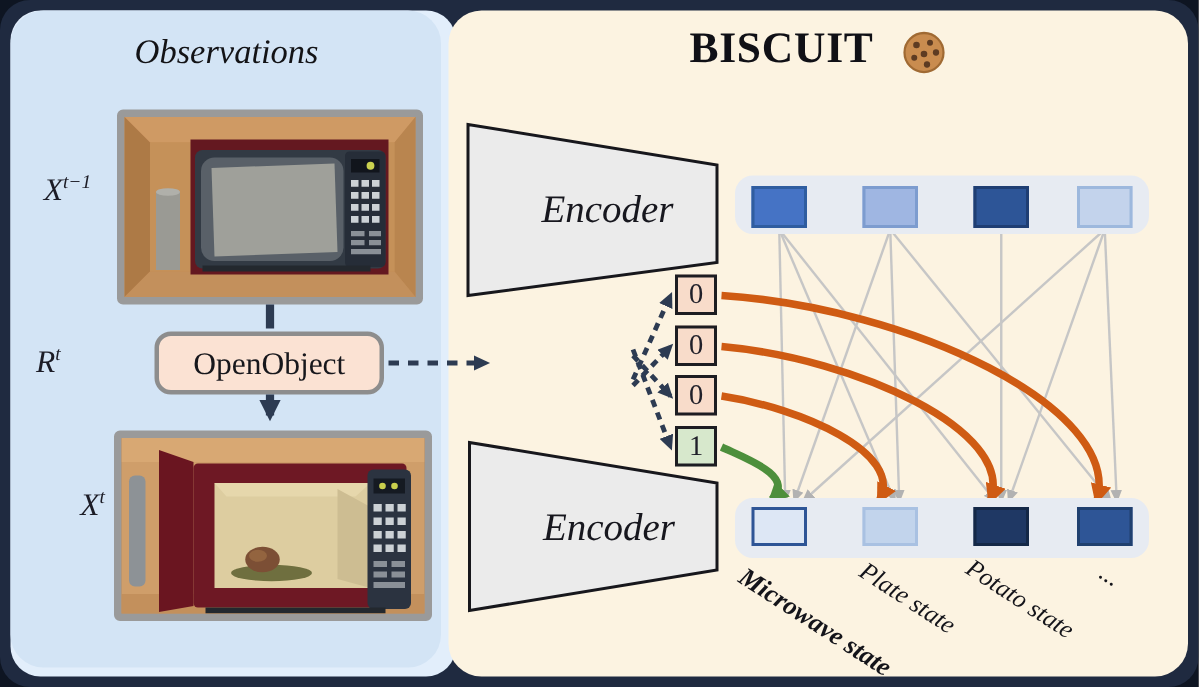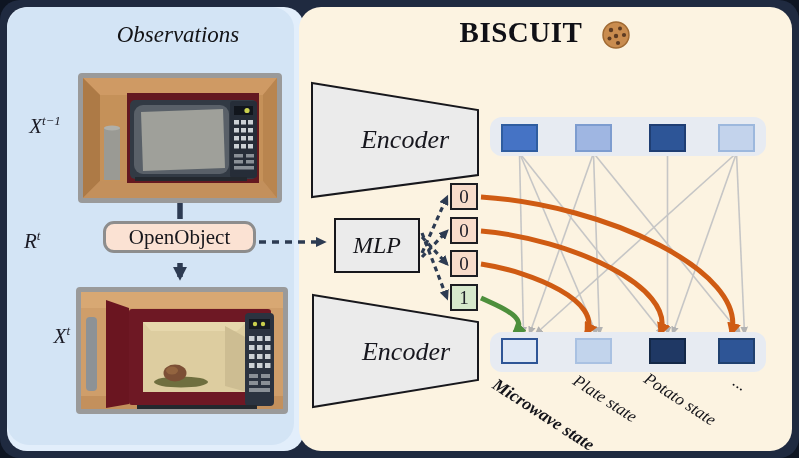--- a/index.html
+++ b/index.html
@@ -7,33 +7,33 @@
     position:relative;width:799px;height:458px;overflow:hidden;
     background:var(--frame-navy,#1f2a40);border-radius:20px;
     font-family:"Liberation Serif","DejaVu Serif",serif;color:#15151a;
   }
   .panel{position:absolute;}
   .left-strip{left:7px;top:7px;width:297px;height:444px;border-radius:20px;background:var(--left-strip,#e2eefb);}
   .obs-panel{left:7px;top:7px;width:287px;height:438px;border-radius:22px;background:var(--left-blue,#d3e4f5);}
   .cream-panel{left:299px;top:7px;width:493px;height:444px;border-radius:22px;background:var(--cream,#fcf3e1);}
 
   .abs{position:absolute;}
-  .obs-title{left:8px;top:22px;width:286px;text-align:center;font-style:italic;font-size:23px;color:#131316;padding-left:27px;}
+  .obs-title{left:8px;top:22px;width:286px;text-align:center;font-style:italic;font-size:23px;color:#131316;}
   .math{font-style:italic;font-size:21px;color:#1c1c26;}
   .math sup{font-size:13px;font-style:italic;}
   .lbl-xprev{left:14px;top:113px;width:62px;text-align:center;}
   .lbl-regime{left:24px;top:228px;width:44px;text-align:left;}
   .lbl-xcurr{left:18px;top:323px;width:52px;text-align:right;}
 
   .shot{border:5px solid #9a9a9a;border-radius:4px;background:#c08a56;line-height:0;}
   .shot1{left:78px;top:73px;width:194px;height:120px;}
   .shot2{left:76px;top:287px;width:202px;height:117px;}
 
   .action-btn{
-    left:103px;top:221px;width:153px;height:32px;box-sizing:border-box;
+    left:103px;top:221px;width:153px;height:42px;box-sizing:border-box;
     background:var(--action-fill,#fbe2d3);border:3.5px solid #8d8d8d;border-radius:11px;
     display:flex;align-items:center;justify-content:center;
     font-size:21px;color:#17171c;
   }
 
   .big-title{left:299px;top:16px;width:493px;text-align:center;font-weight:bold;font-size:29px;letter-spacing:.5px;color:#101016;display:flex;align-items:center;justify-content:center;gap:19px;}
   .big-title svg{position:relative;top:2px;}
 
   .enc-label{width:186px;text-align:center;font-style:italic;font-size:26px;color:#17171e;}
   .enc1{left:312px;top:125px;}
@@ -228,21 +228,20 @@
         <path class="green-arrow" d="M 481 298 C 497.75 306, 530.5 317.25, 514.5 333" marker-end="url(#green-head)"></path>
         <line class="navy-dash-thin" x1="422" y1="253" x2="447" y2="197" marker-end="url(#navy-head)"></line>
         <line class="navy-dash-thin" x1="422" y1="257" x2="447" y2="231" marker-end="url(#navy-head)"></line>
         <line class="navy-dash-thin" x1="422" y1="237" x2="447" y2="264" marker-end="url(#navy-head)"></line>
         <line class="navy-dash-thin" x1="422" y1="233" x2="447" y2="298" marker-end="url(#navy-head)"></line>
       </g>
   </svg>
 
   <div class="abs enc-label enc1">Encoder</div>
   <div class="abs enc-label enc2">Encoder</div>
-  <div class="abs mlp-box">MLP</div>
 
   <div class="abs gate peach" style="top:183px">0</div>
   <div class="abs gate peach" style="top:217px">0</div>
   <div class="abs gate peach" style="top:250px">0</div>
   <div class="abs gate green" style="top:284px">1</div>
 
   <div class="abs row-container latent-row" id="latent-row">
       <div class="sq" style="left: 11px; top: 7px; height: 28px; background: rgb(69, 115, 197); border: 2px solid rgb(47, 93, 160);"></div>
       <div class="sq" style="left: 85px; top: 7px; height: 28px; background: rgb(159, 182, 226); border: 2px solid rgb(125, 156, 207);"></div>
       <div class="sq" style="left: 159px; top: 7px; height: 28px; background: rgb(45, 85, 151); border: 2px solid rgb(31, 62, 115);"></div>

